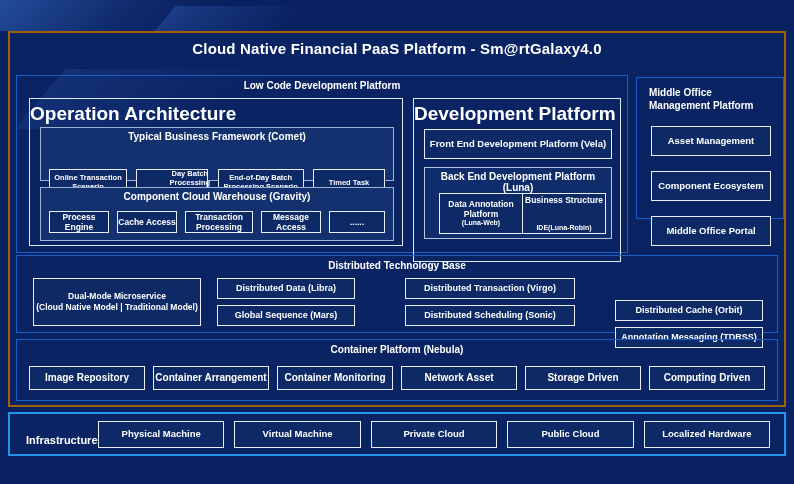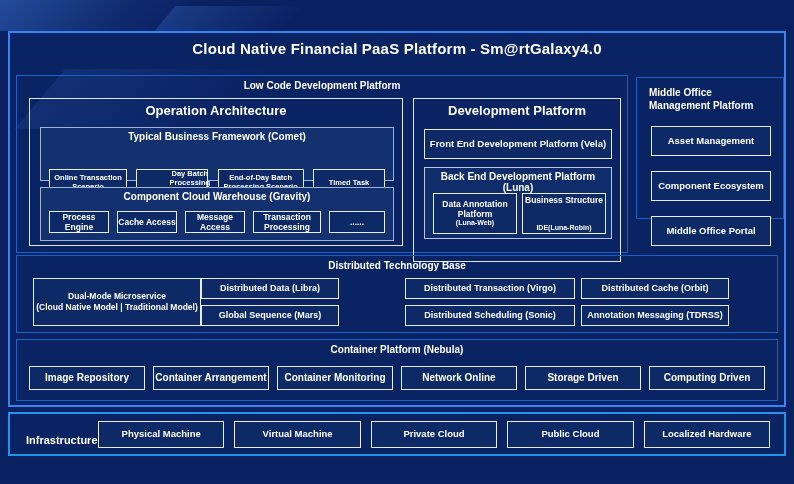--- a/index.html
+++ b/index.html
@@ -16,35 +16,35 @@
   .deco { position:absolute; transform:skewX(-40deg); pointer-events:none; }
   .deco-a { left:-40px; top:0; width:230px; height:31px;
             background:linear-gradient(100deg, rgba(45,90,175,.85), rgba(25,60,130,.35) 70%, transparent); }
   .deco-b { left:165px; top:6px; width:150px; height:25px;
             background:linear-gradient(100deg, rgba(45,90,175,.45), transparent 85%); }
   .deco-c { left:30px; top:36px; width:260px; height:60px; opacity:.22;
             background:linear-gradient(105deg, rgba(60,110,200,.8), transparent 75%); }
 
   .main-box {
     position:absolute; left:8px; top:31px; width:778px; height:376px;
-    border:2px solid #3b82f6; background:#0a2363; overflow:hidden;
+    border:2px solid #a16207; background:#0a2363; overflow:hidden;
   }
   .diagram-title {
     position:absolute; top:7px; left:0; right:0; text-align:center;
     font-size:15px; font-weight:bold; letter-spacing:.2px;
   }
 
   .section { position:absolute; border:1px solid #1a5fc8; }
   .section-label {
     position:absolute; top:4px; left:0; right:0; text-align:center;
     font-weight:bold; font-size:10px;
   }
 
   .panel { position:absolute; border:1px solid #dfe7f3; }
-  .panel-title { position:absolute; top:4px; left:0; right:0; text-align:center; font-weight:bold; font-size:13px; }
+  .panel-title { position:absolute; top:4px; left:0; right:0; text-align:left; font-weight:bold; font-size:19px; }
 
   .group { position:absolute; border:1px solid #9fb2d2; background:#13316e; }
   .group-label { position:absolute; top:3px; left:0; right:0; text-align:center; font-weight:bold; font-size:10px; }
 
   .chip {
     border:1px solid #e8edf6; background:#0d2a67;
     display:flex; align-items:center; justify-content:center;
     text-align:center; line-height:1.2; font-weight:bold;
   }
   .chip-row { position:absolute; display:flex; justify-content:space-between; }
@@ -63,33 +63,33 @@
   .gravity-chip.g0 { width:60px; } .gravity-chip.g1 { width:60px; }
   .gravity-chip.g2 { width:68px; } .gravity-chip.g3 { width:60px; }
   .gravity-chip.g4 { width:56px; }
 
   .dev-panel { left:396px; top:22px; width:208px; height:164px; }
   .frontend-chip { position:absolute; left:10px; top:30px; width:188px; height:30px; font-size:9.5px; }
   .backend-group { left:10px; top:68px; width:188px; height:72px; border-color:#b9c6dc; background:#102d6b; }
   .backend-chip { position:absolute; top:25px; width:84px; height:41px; flex-direction:column; padding:2px; }
   .backend-chip .main { font-size:8.5px; font-weight:bold; line-height:1.2; }
   .backend-chip .sub { font-size:7px; font-weight:bold; }
-  .backend-chip.b0 { left:8px; } .backend-chip.b1 { left:97px;gap:19px; }
+  .backend-chip.b0 { left:14px; } .backend-chip.b1 { left:97px;gap:19px; }
 
   
   .midoffice { left:626px; top:44px; width:148px; height:142px; }
   .midoffice-label { position:absolute; top:8px; left:12px; width:126px; font-weight:bold; font-size:10px; line-height:1.3; text-align:left; }
   .midoffice-chip { position:absolute; left:14px; width:120px; height:30px; font-size:9.5px; }
   .midoffice-chip.m0 { top:48px; } .midoffice-chip.m1 { top:93px; } .midoffice-chip.m2 { top:138px; }
 
   
   .distributed { left:6px; top:222px; width:762px; height:78px; }
   .dualmode-chip { position:absolute; left:16px; top:22px; width:168px; height:48px; flex-direction:column; font-size:8.5px; line-height:1.35; padding:2px; }
   .dist-chip { position:absolute; height:21px; font-size:9px; }
-  .dc2 { left:184px; width:138px; } .dc3 { left:388px; width:170px; } .dc4 { left:564px; width:148px; }
+  .dc2 { left:200px; width:138px; } .dc3 { left:388px; width:170px; } .dc4 { left:598px; width:148px;margin-top:22px; }
   .dr1 { top:22px; } .dr2 { top:49px; }
 
   
   .containerp { left:6px; top:306px; width:762px; height:62px; }
   .containerp-row { left:12px; right:12px; top:26px; height:24px; gap:8px; }
   .containerp-row .chip { flex:1; font-size:10px; }
 
   
   .infra-box {
     position:absolute; left:8px; top:412px; width:778px; height:44px;
@@ -126,22 +126,22 @@
             <div class="chip comet-chip c2">End-of-Day Batch Processing Scenario</div>
             <div class="chip comet-chip c3">Timed Task</div>
           </div>
         </div>
 
         <div class="group gravity-group">
           <div class="group-label">Component Cloud Warehouse (Gravity)</div>
           <div class="chip-row gravity-row">
             <div class="chip gravity-chip g0">Process Engine</div>
             <div class="chip gravity-chip g1">Cache Access</div>
+            <div class="chip gravity-chip g2">Transaction Processing</div>
             <div class="chip gravity-chip g3">Message Access</div>
-            <div class="chip gravity-chip g2">Transaction Processing</div>
             <div class="chip gravity-chip g4">......</div>
           </div>
         </div>
       </div>
 
       <div class="panel dev-panel">
         <div class="panel-title">Development Platform</div>
         <div class="chip frontend-chip">Front End Development Platform (Vela)</div>
         <div class="group backend-group">
           <div class="group-label">Back End Development Platform (Luna)</div>
@@ -177,21 +177,21 @@
       <div class="chip dist-chip dc3 dr2">Distributed Scheduling (Sonic)</div>
       <div class="chip dist-chip dc4 dr2">Annotation Messaging (TDRSS)</div>
     </div>
 
     <div class="section containerp">
       <div class="section-label">Container Platform (Nebula)</div>
       <div class="chip-row containerp-row">
         <div class="chip">Image Repository</div>
         <div class="chip">Container Arrangement</div>
         <div class="chip">Container Monitoring</div>
-        <div class="chip">Network Online</div>
+        <div class="chip">Network Asset</div>
         <div class="chip">Storage Driven</div>
         <div class="chip">Computing Driven</div>
       </div>
     </div>
   </div>
 
   <div class="infra-box">
     <div class="infra-label">Infrastructure</div>
     <div class="infra-row">
       <div class="chip">Physical Machine</div>

